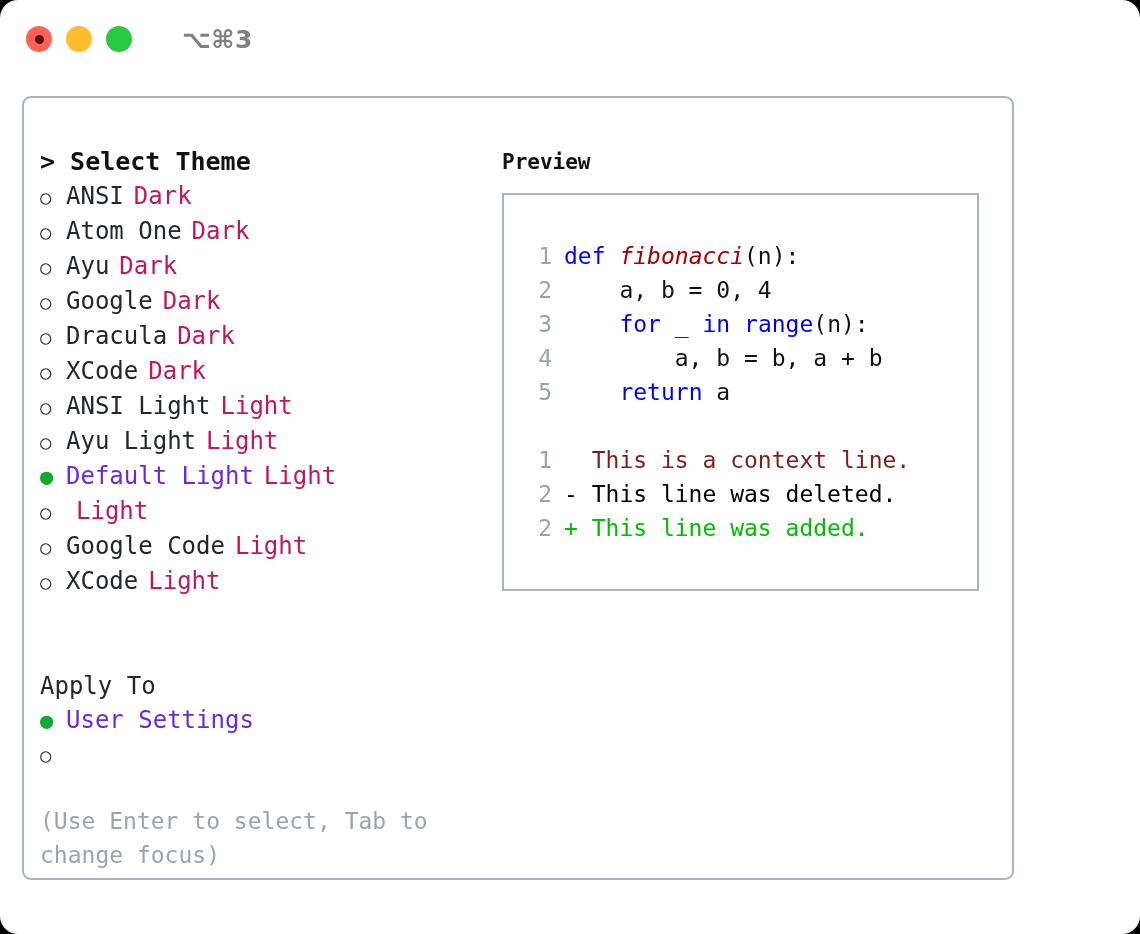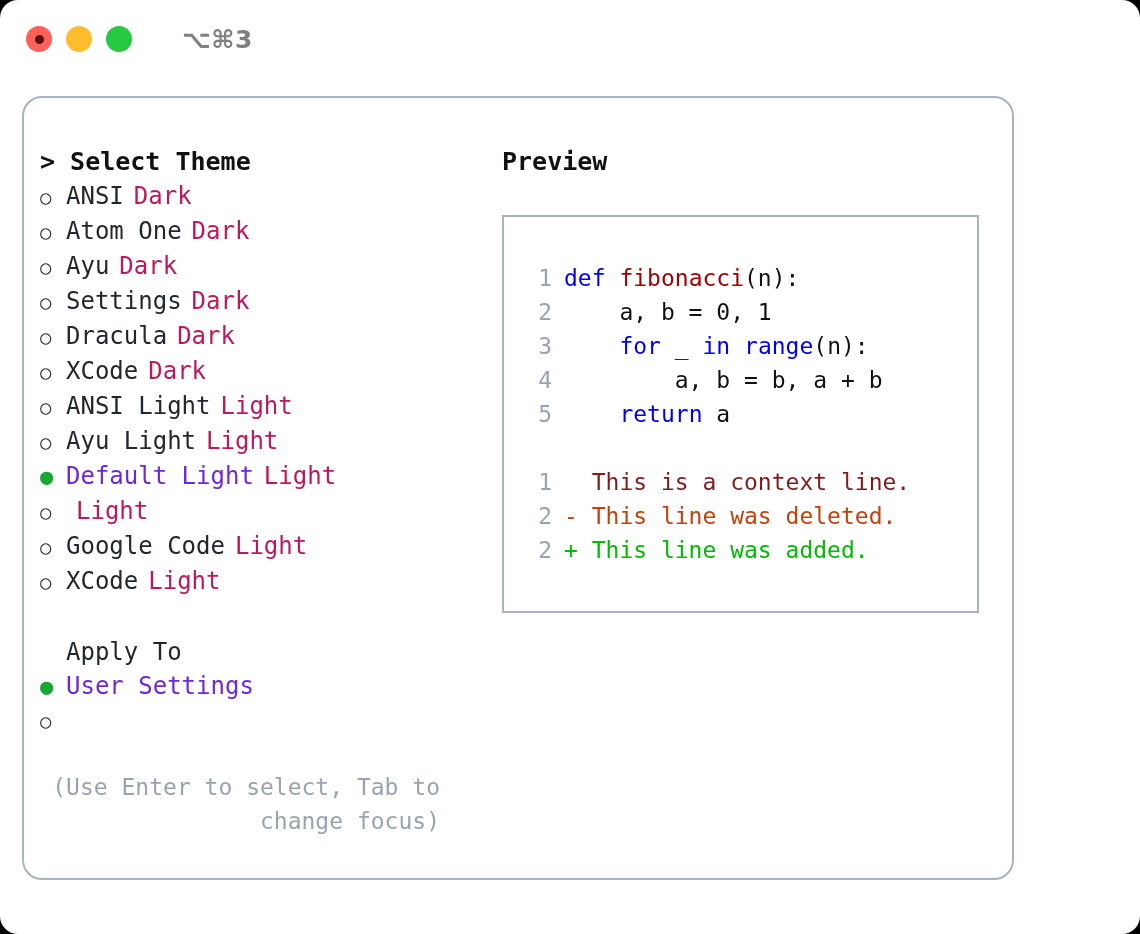--- a/index.html
+++ b/index.html
@@ -68,21 +68,21 @@
   }
 
   
   .panel {
     position: absolute;
     left: 22px;
     top: 96px;
     width: 992px;
     height: 784px;
     border: 2px solid #a9b3c1;
-    border-radius: 20px;
+    border-radius: 9px;
     box-sizing: border-box;
     background: #ffffff;
   }
 
   .columns {
     position: absolute;
     left: 0; top: 0;
     width: 100%; height: 100%;
     display: flex;
   }
@@ -131,39 +131,39 @@
   }
 
   .section-gap { height: 36px; }
 
   .subhead {
     display: flex;
     font-size: 24px;
     line-height: 34px;
     white-space: pre;
     color: #22262e;
+    flex-direction: column;
   }
   .subhead .bullet { color: transparent; }
 
   .hint {
     margin-top: 32px;
     width: 400px;
     color: #9aa3b0;
     font-size: 23px;
     line-height: 34px;
-    text-align: right;
   }
 
   
   .preview-title {
-    font-size: 25px;
+    font-size: 21px;
     font-weight: bold;
     color: #111111;
     line-height: 34px;
-    margin-bottom: 36px;
+    margin-bottom: 14px;
   }
   .preview-box {
     width: 477px;
     height: 398px;
     border: 2px solid #a9b3c1;
     box-sizing: border-box;
     background: #ffffff;
     padding: 44px 0 0 14px;
   }
   .code-line {
@@ -173,24 +173,24 @@
     white-space: pre;
   }
   .ln {
     width: 34px;
     flex: 0 0 auto;
     text-align: right;
     color: #9aa3b0;
     margin-right: 12px;
   }
   .tok-kw   { color: #0000ee; }
-  .tok-fn   { color: #a00000; }
+  .tok-fn   { color: #a00000; font-style: italic; }
   .tok-plain{ color: #111111; }
   .tok-ctx  { color: #7f1d1d; }
-  .tok-del  { color: #c2410c; }
+  .tok-del  { color: #000000; }
   .tok-add  { color: #00bb00; }
   .blank-line { height: 34px; }
 </style>
 </head>
 <body>
 
 <div class="window">
 
   <div class="titlebar">
     <span class="dot red"></span>
@@ -201,21 +201,21 @@
 
   <div class="panel">
     <div class="columns">
 
       <div class="col-left">
         <div class="list-header">&gt; Select Theme</div>
         <div id="theme-list">
             <div class="row"><span class="bullet">○</span><span class="name">ANSI</span><span class="variant">Dark</span></div>
             <div class="row"><span class="bullet">○</span><span class="name">Atom One</span><span class="variant">Dark</span></div>
             <div class="row"><span class="bullet">○</span><span class="name">Ayu</span><span class="variant">Dark</span></div>
-            <div class="row"><span class="bullet">○</span><span class="name">Settings</span><span class="variant">Dark</span></div>
+            <div class="row"><span class="bullet">○</span><span class="name">Google</span><span class="variant">Dark</span></div>
             <div class="row"><span class="bullet">○</span><span class="name">Dracula</span><span class="variant">Dark</span></div>
             <div class="row"><span class="bullet">○</span><span class="name">XCode</span><span class="variant">Dark</span></div>
             <div class="row"><span class="bullet">○</span><span class="name">ANSI Light</span><span class="variant">Light</span></div>
             <div class="row"><span class="bullet">○</span><span class="name">Ayu Light</span><span class="variant">Light</span></div>
             <div class="row selected"><span class="bullet filled">●</span><span class="name">Default Light</span><span class="variant">Light</span></div>
             <div class="row"><span class="bullet">○</span><span class="variant">Light</span></div>
             <div class="row"><span class="bullet">○</span><span class="name">Google Code</span><span class="variant">Light</span></div>
             <div class="row"><span class="bullet">○</span><span class="name">XCode</span><span class="variant">Light</span></div>
           </div>
 
@@ -231,21 +231,21 @@
           </div>
 
         <div class="hint">(Use Enter to select, Tab to change focus)</div>
       </div>
 
       <div class="col-right">
         <div class="preview-title">Preview</div>
         <div class="preview-box">
           <div id="code-block">
               <div class="code-line"><span class="ln">1</span><span class="tok-kw">def </span><span class="tok-fn">fibonacci</span><span class="tok-plain">(n):</span></div>
-              <div class="code-line"><span class="ln">2</span><span class="tok-plain">    a, b = 0, 1</span></div>
+              <div class="code-line"><span class="ln">2</span><span class="tok-plain">    a, b = 0, 4</span></div>
               <div class="code-line"><span class="ln">3</span><span class="tok-plain">    </span><span class="tok-kw">for</span><span class="tok-plain"> _ </span><span class="tok-kw">in</span><span class="tok-plain"> </span><span class="tok-kw">range</span><span class="tok-plain">(n):</span></div>
               <div class="code-line"><span class="ln">4</span><span class="tok-plain">        a, b = b, a + b</span></div>
               <div class="code-line"><span class="ln">5</span><span class="tok-plain">    </span><span class="tok-kw">return</span><span class="tok-plain"> a</span></div>
             </div>
           <div class="blank-line"></div>
           <div id="diff-block">
               <div class="code-line"><span class="ln">1</span><span class="tok-ctx">  This is a context line.</span></div>
               <div class="code-line"><span class="ln">2</span><span class="tok-del">- This line was deleted.</span></div>
               <div class="code-line"><span class="ln">2</span><span class="tok-add">+ This line was added.</span></div>
             </div>

